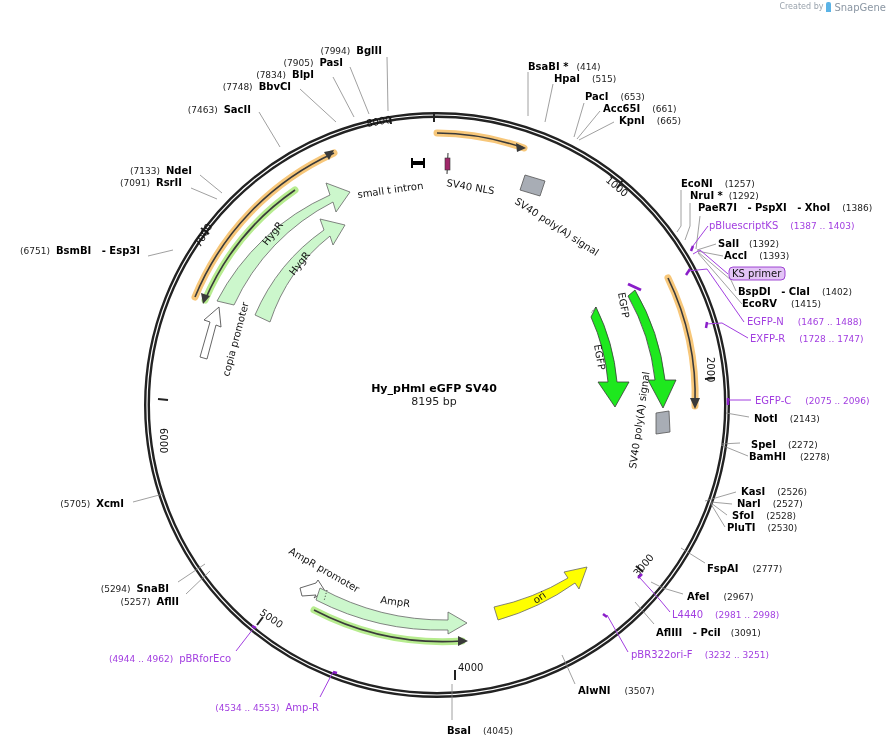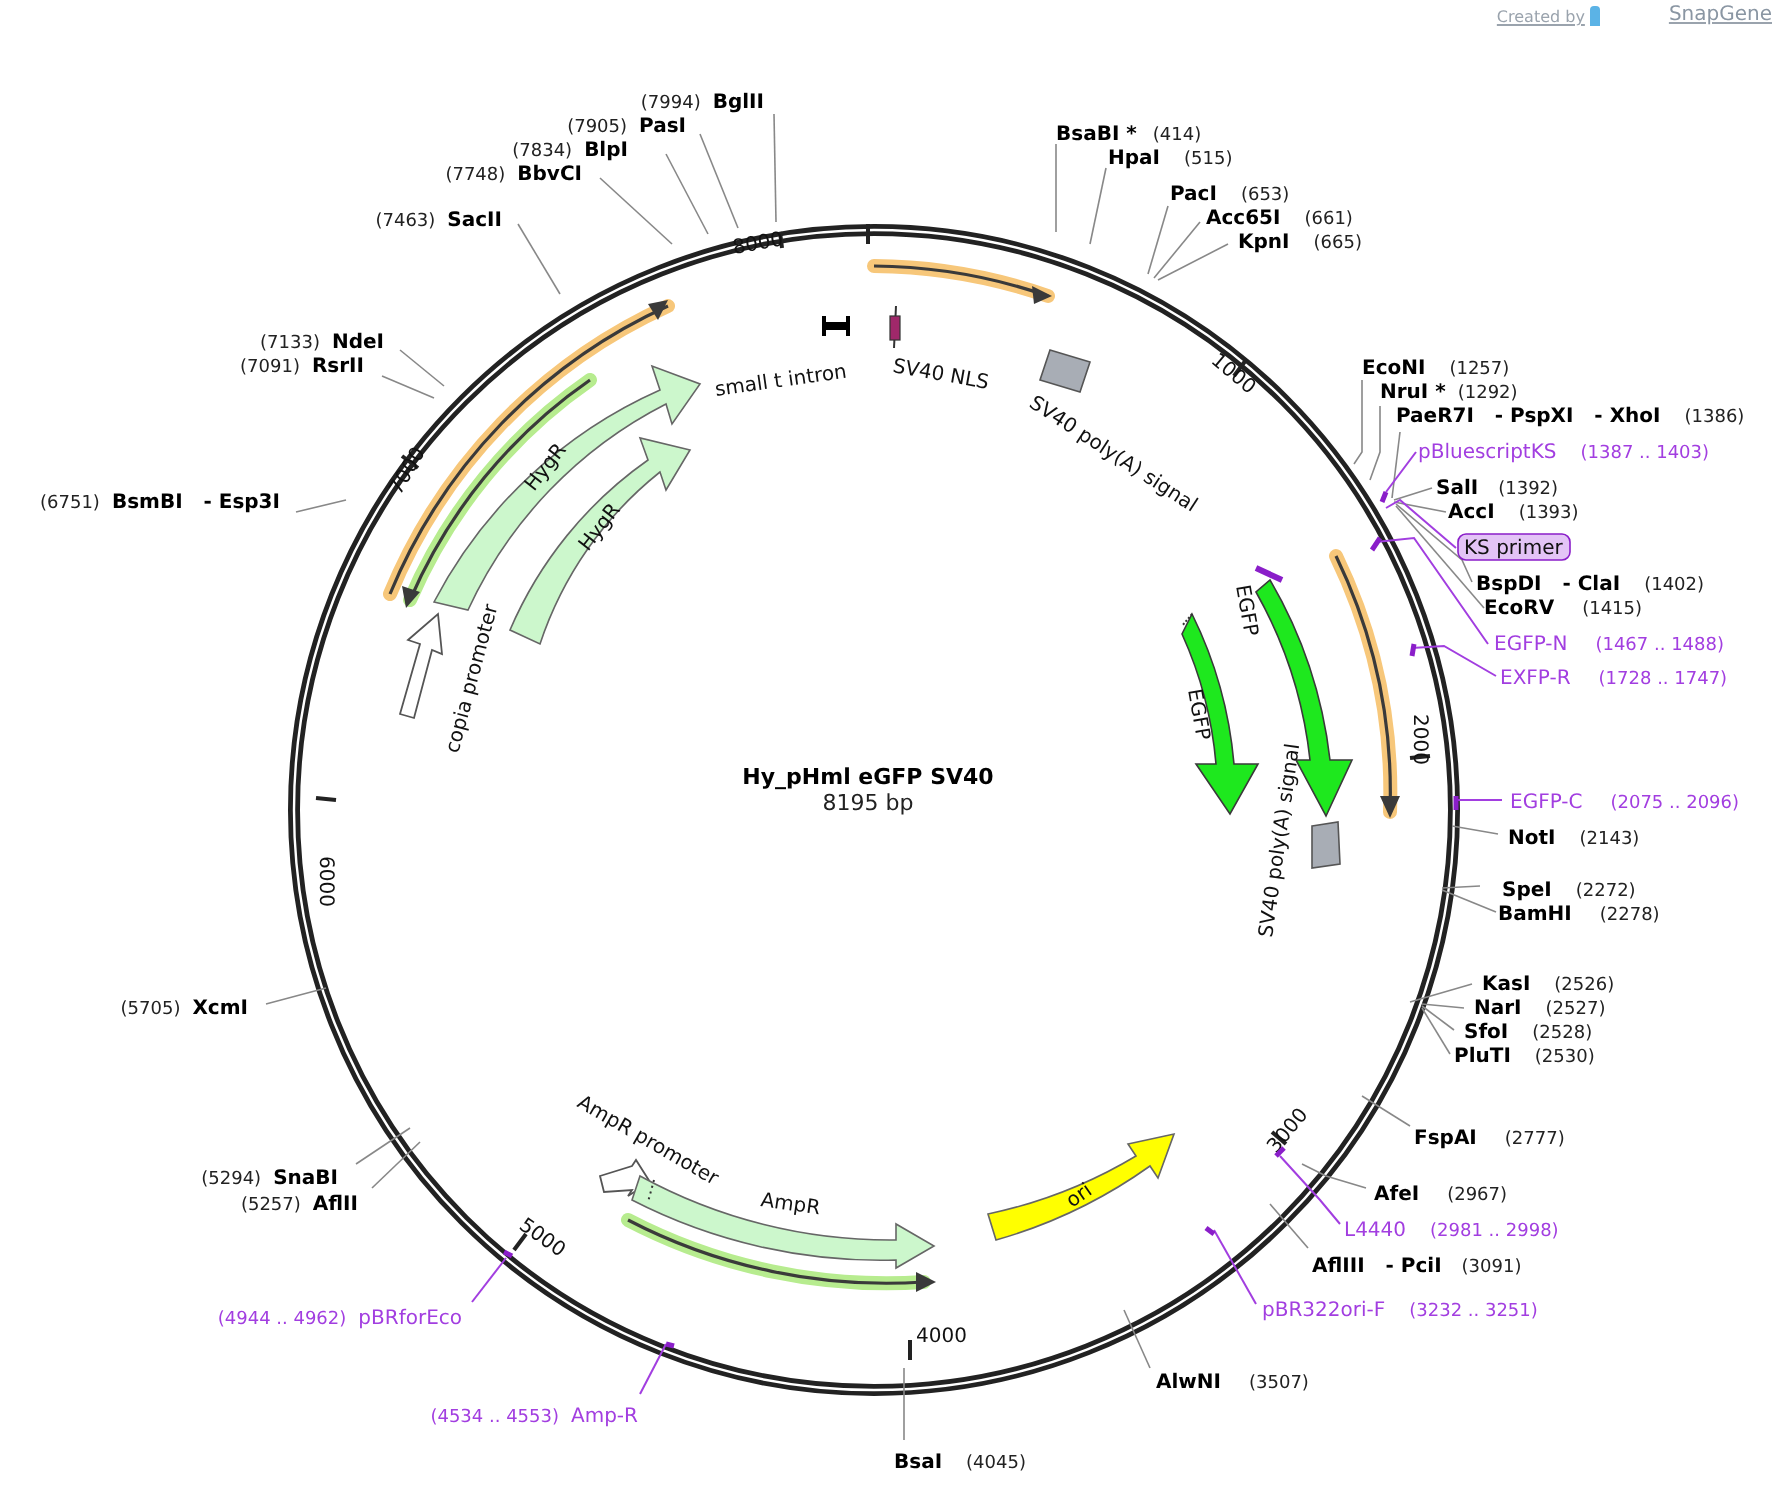--- a/index.html
+++ b/index.html
@@ -1,19 +1,19 @@
 <!DOCTYPE html>
 <html><head>
 <meta charset="utf-8">
 <style>
   html, body { margin:0; padding:0; background:#ffffff; }
   body { width:894px; height:747px; position:relative; overflow:hidden; font-family:"DejaVu Sans", sans-serif; }
   #map { position:absolute; left:0; top:0; }
-  .credit { position:absolute; right:8px; top:2px; font-size:8px; color:#9aa3ad; display:flex; align-items:flex-end; gap:3px;text-decoration:underline; }
-  .credit .brand { font-size:10px; color:#8a96a3;margin-left:31px; }
+  .credit { position:absolute; right:8px; top:2px; font-size:8px; color:#9aa3ad; display:flex; align-items:flex-start; gap:3px; }
+  .credit .brand { font-size:10px; color:#8a96a3; }
   .credit .logo { width:5px; height:10px; background:#5bb3e6; border-radius:2px 2px 0 0; display:inline-block; }
   .enz { font-size:10px; font-weight:bold; fill:#000; }
   .pos { font-size:9px; fill:#222; }
   .prim { font-size:10px; fill:#a23ee0; }
   .primpos { font-size:9px; fill:#a23ee0; }
   .feat { font-size:10px; fill:#111; }
   .tick { font-size:10px; fill:#111; }
   .title { font-size:11px; font-weight:bold; fill:#000; }
   .sub { font-size:11px; fill:#222; }
 </style>

